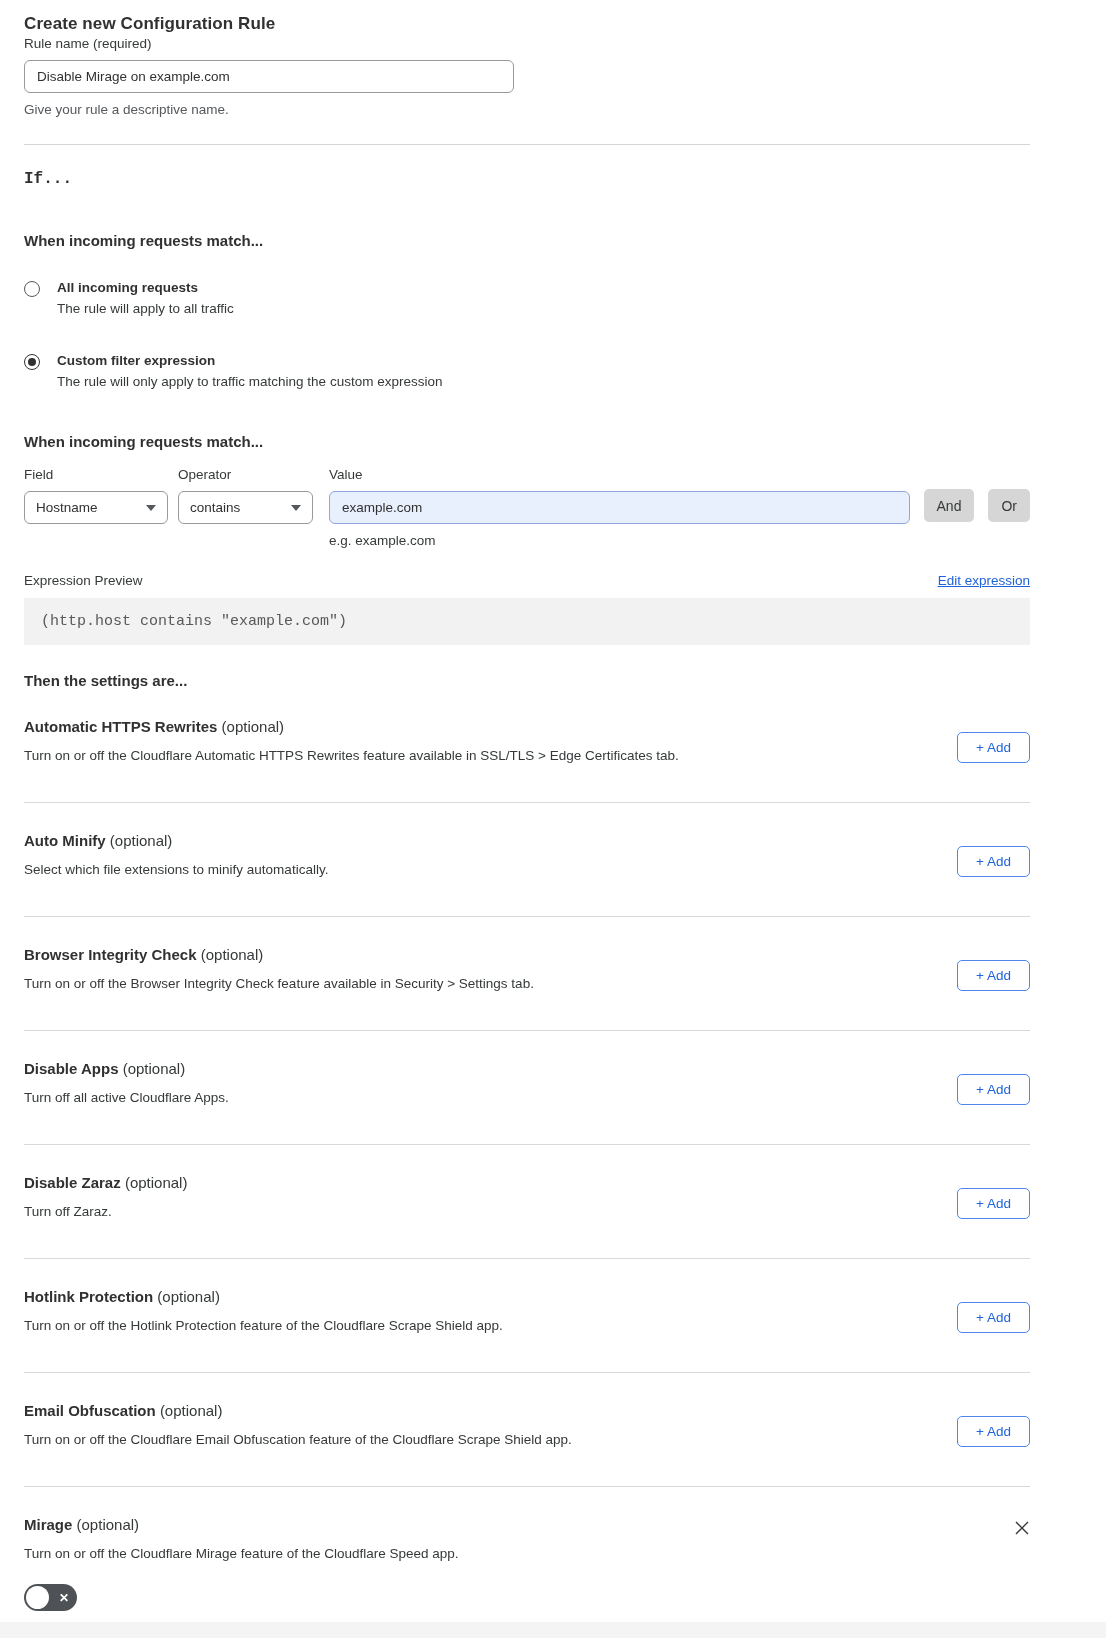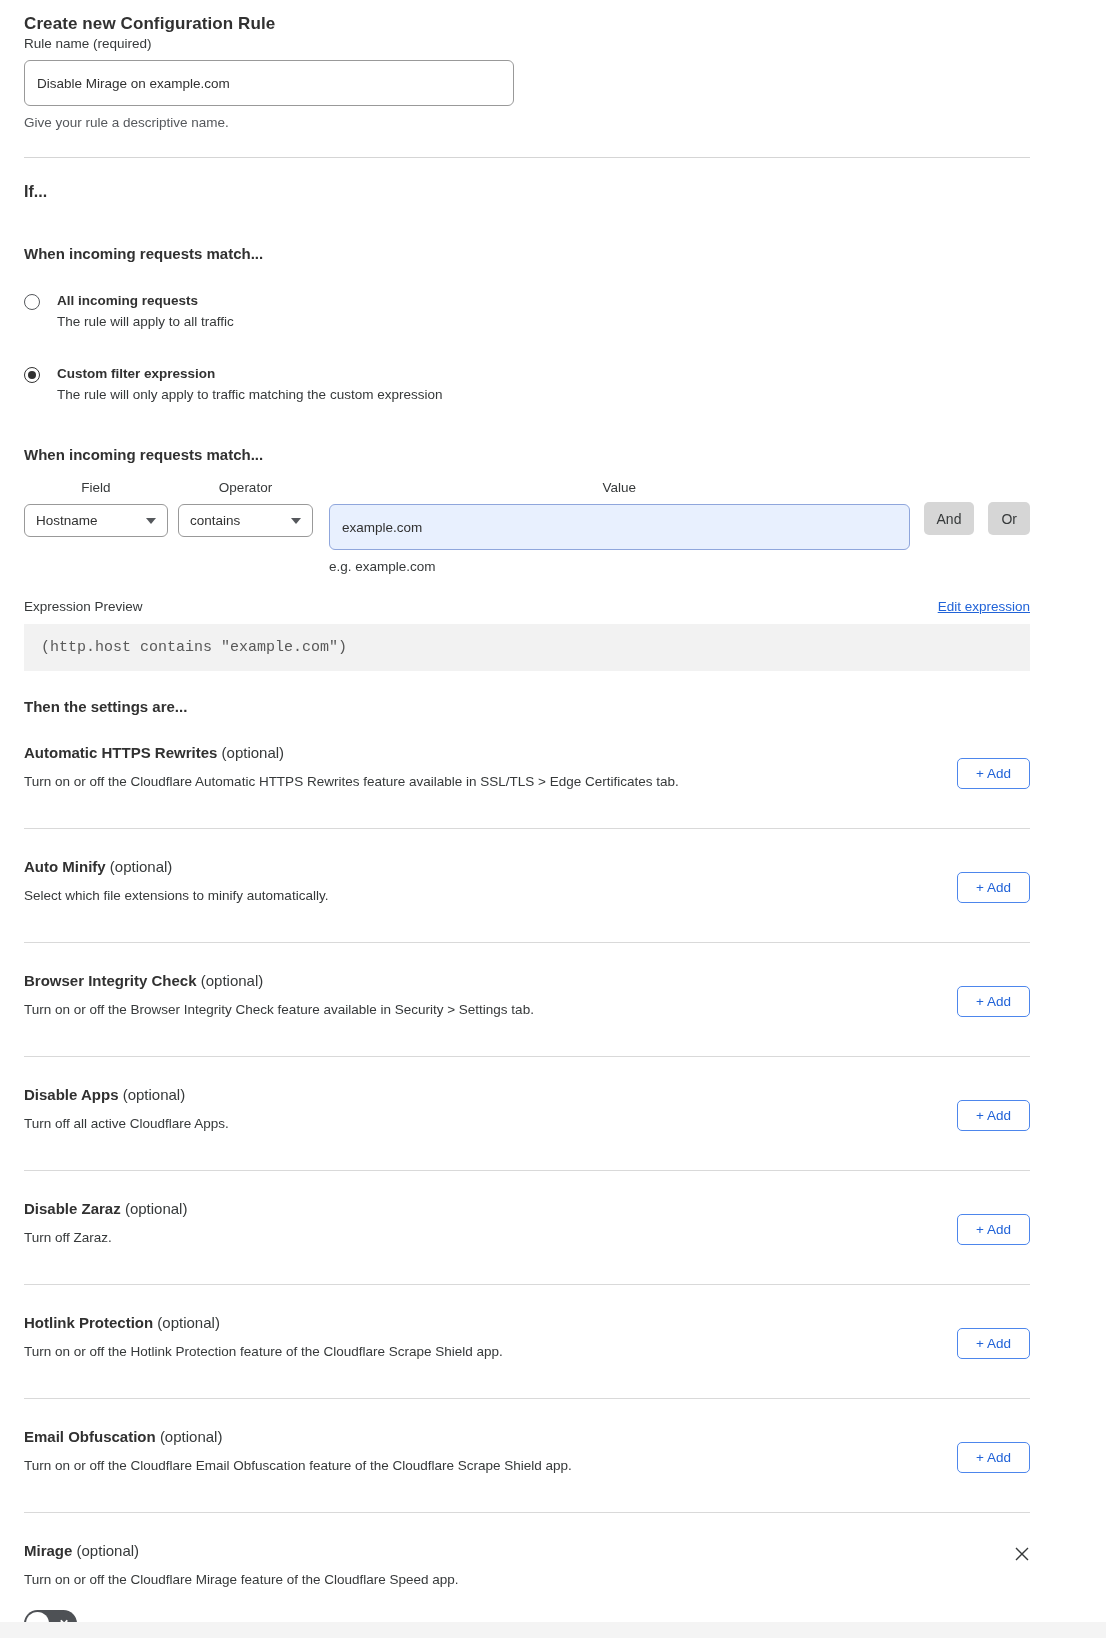--- a/index.html
+++ b/index.html
@@ -4,45 +4,45 @@
 <style>
   * { margin: 0; padding: 0; box-sizing: border-box; }
   html, body { width: 1106px; height: 1638px; background: #fff; position: relative;
     font-family: "Liberation Sans", sans-serif; color: #313131; overflow: hidden; }
   .container { width: 1006px; margin-left: 24px; position: relative; }
 
   .page-title { padding-top: 14px; font-size: 17px; font-weight: 700; letter-spacing: .1px; }
 
   .field-label { font-size: 13.5px; color: #36393a; }
   .rule-name-label { margin-top: 27px; }
-  .text-input { display: block; margin-top: 8px; height: 46px; border: 1px solid #999;
+  .text-input { display: block; margin-top: 8px; height: 33px; border: 1px solid #999;
     border-radius: 6px; padding: 0 12px; font-size: 13.5px; color: #313131;
     font-family: "Liberation Sans", sans-serif; background: #fff; outline: none; }
   .rule-name-input { width: 490px; }
   .help-text { margin-top: 9px; font-size: 13.5px; color: #55585c; }
 
   .divider { border: none; border-top: 1px solid #d5d5d5; margin-top: 27px; }
 
-  .if-heading { margin-top: 25px; font-size: 16px; font-weight: 700; }
+  .if-heading { margin-top: 25px; font-size: 16px; font-weight: 700; font-family: Liberation Mono, monospace; }
   .match-heading { margin-top: 44px; font-size: 15px; font-weight: 700; }
 
   .radio-row { display: flex; margin-top: 31px; }
   .radio-row + .radio-row { margin-top: 37px; }
   .radio-circle { width: 16px; height: 16px; min-width: 16px; border: 1.5px solid #55585c;
     border-radius: 50%; margin-top: 1px; display: flex; align-items: center; justify-content: center;
     cursor: pointer; background: #fff; }
   .radio-circle.selected { border-color: #313131; }
   .radio-circle .dot { width: 8px; height: 8px; border-radius: 50%; background: #313131; display: none; }
   .radio-circle.selected .dot { display: block; }
   .radio-texts { margin-left: 17px; }
   .radio-label { font-size: 13.5px; font-weight: 700; }
   .radio-desc { margin-top: 6px; font-size: 13.5px; color: #36393a; }
 
   .builder { display: flex; margin-top: 17px; align-items: flex-start; }
-  .col-label { font-size: 13.5px; color: #36393a; margin-bottom: 9px; display: block; text-align: center; }
+  .col-label { font-size: 13.5px; color: #36393a; margin-bottom: 9px; display: block; }
   .select-box { height: 33px; border: 1px solid #999; border-radius: 6px; background: #fff;
     display: flex; align-items: center; justify-content: space-between; padding: 0 11px;
     font-size: 13.5px; cursor: pointer; }
   .caret { width: 0; height: 0; border-left: 5px solid transparent; border-right: 5px solid transparent;
     border-top: 6px solid #55585c; margin-left: 10px; }
   .col-field { width: 144px; }
   .col-operator { width: 135px; margin-left: 10px; }
   .col-value { flex: 1; margin-left: 16px; }
   .value-input { width: 100%; margin-top: 0; background: #e8f0fe; border-color: #8fa6dc; }
   .hint { margin-top: 9px; font-size: 13.5px; color: #36393a; }

